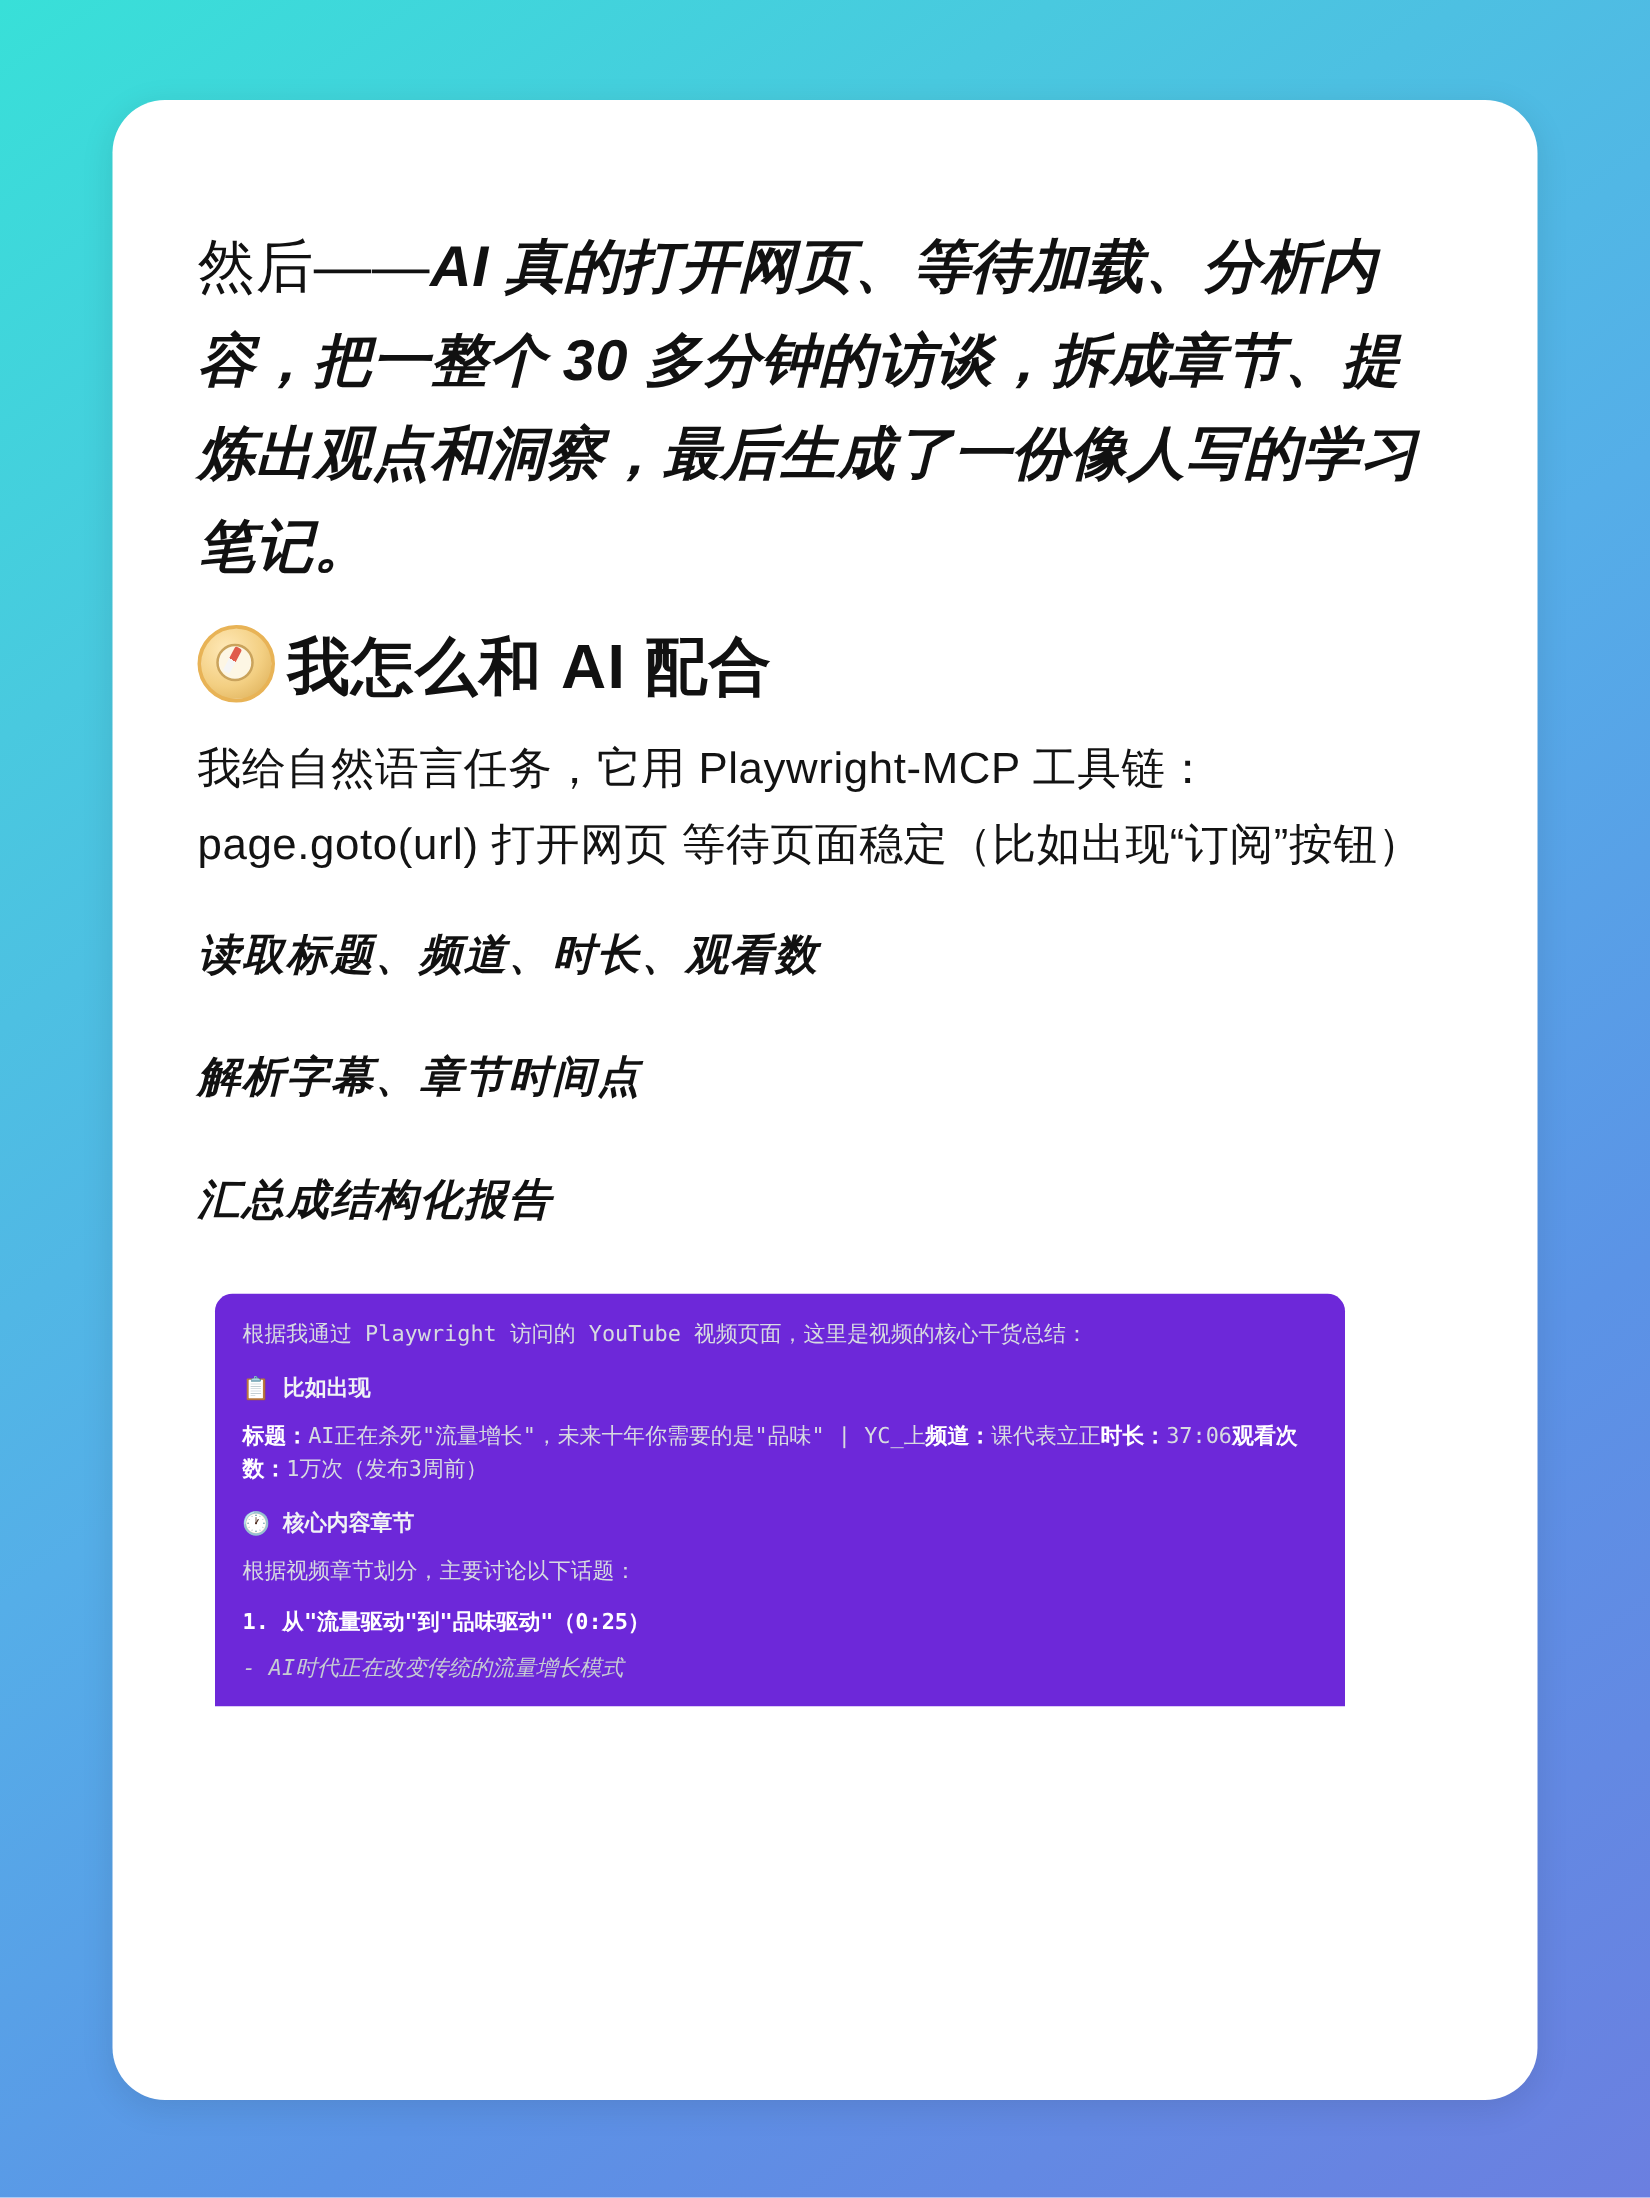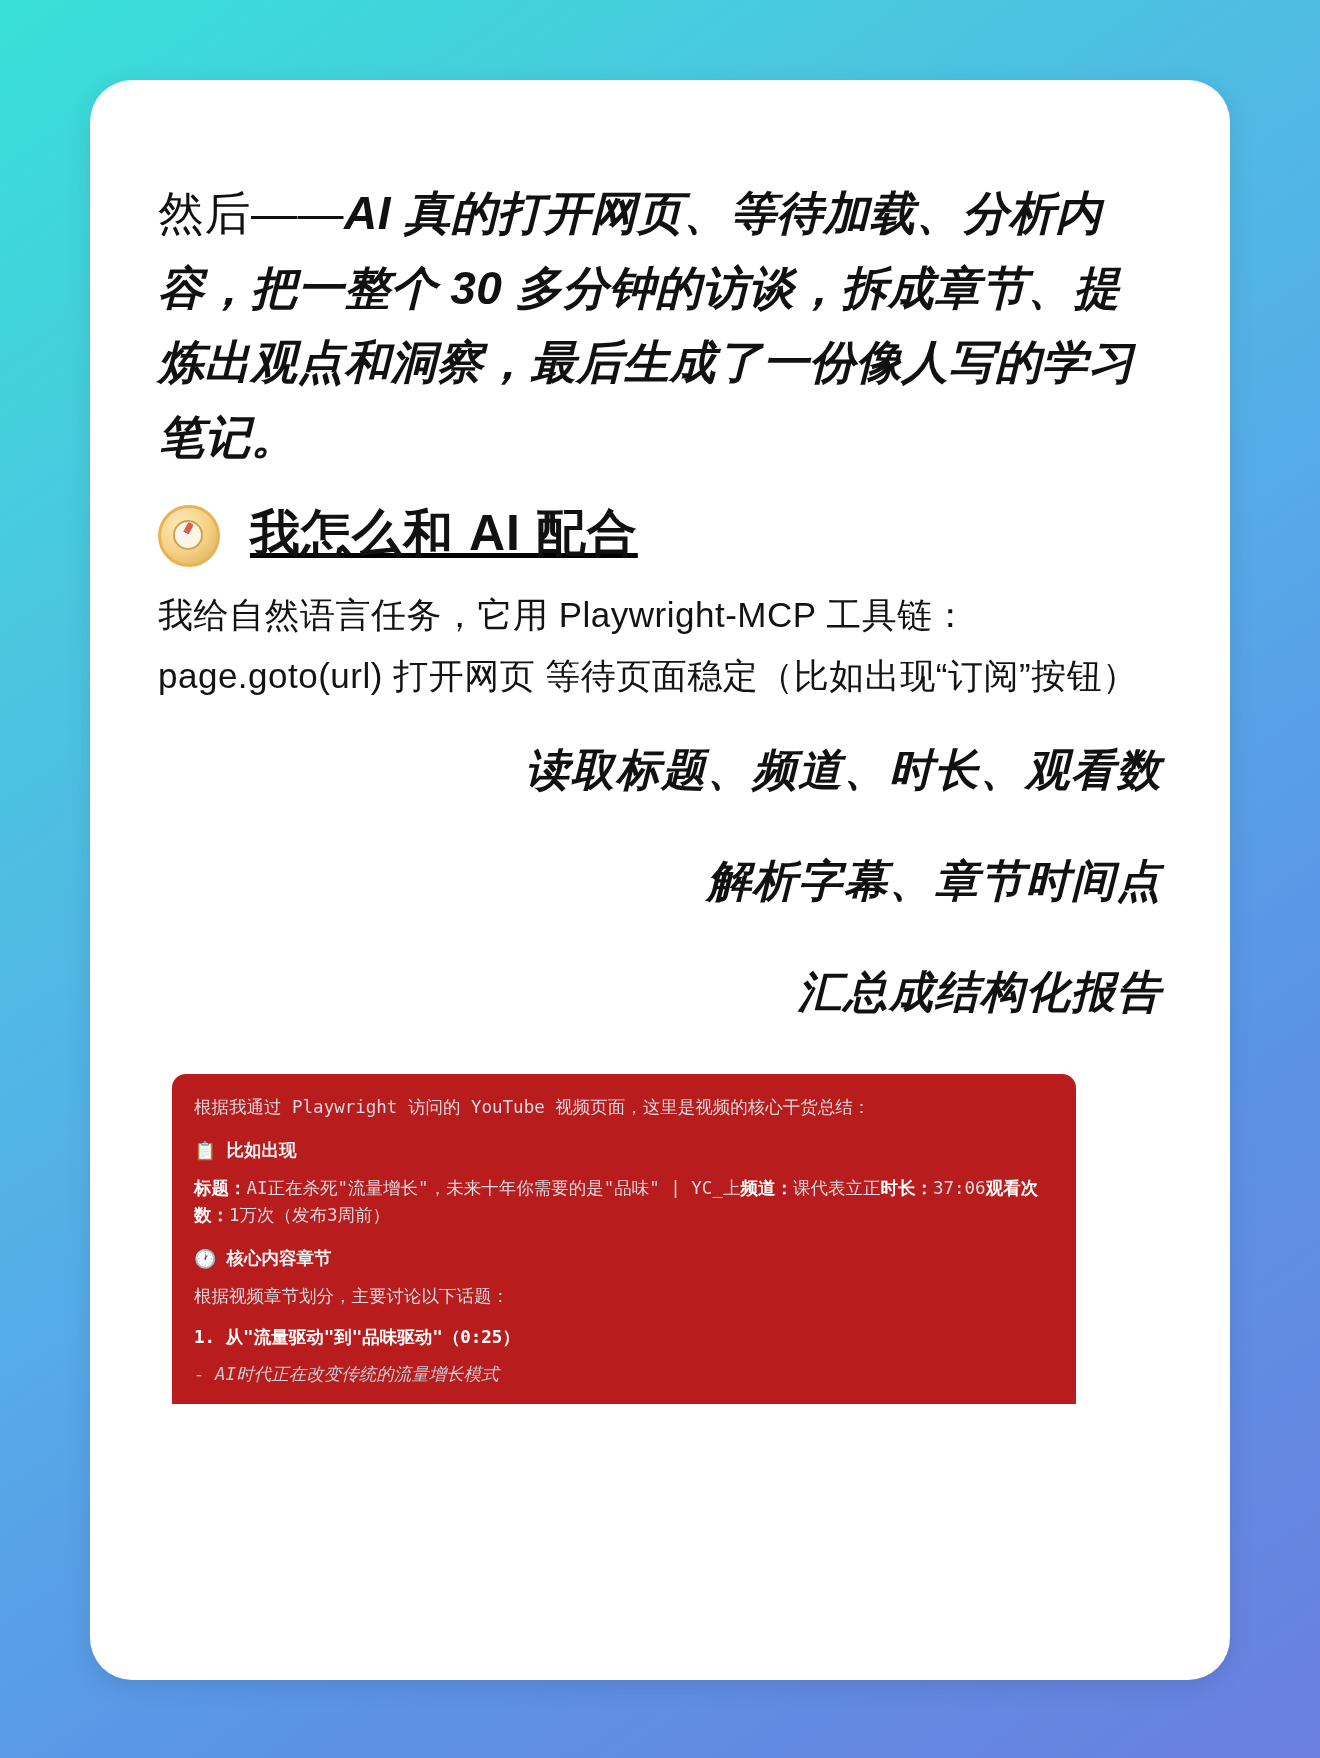--- a/index.html
+++ b/index.html
@@ -37,24 +37,23 @@
     letter-spacing: 0.5px;
     margin: 0 0 10px 0;
   }
   .para-bold .lead {
     font-weight: 500;
     font-style: normal;
   }
 
   .section-head {
     display: flex;
-    align-items: flex-end;
-    gap: 30px;
+    align-items: flex-start;
+    gap: 10px;
     margin: 26px 0 18px 0;
-    text-decoration: underline;
   }
   .compass {
     width: 56px;
     height: 56px;
     border-radius: 50%;
     background: radial-gradient(circle at 35% 30%, #ffe9b8 0%, #f3cf82 55%, #d9a950 100%);
     border: 3px solid #e8b356;
     position: relative;
     flex: 0 0 auto;
   }
@@ -89,32 +88,32 @@
     color: #131313;
     font-weight: 400;
     margin: 0;
     letter-spacing: 0.5px;
   }
 
   .centered-lines {
     margin-top: 34px;
   }
   .cline {
-    text-align: right;
-    font-size: 44px;
+    text-align: left;
+    font-size: 34px;
     font-weight: 700;
     font-style: italic;
     color: #111111;
     letter-spacing: 1.5px;
     margin: 0 0 52px 0;
   }
 
   .terminal {
     margin: 18px 0 0 0;
-    background: #b91c1c;
+    background: #6d28d9;
     border-radius: 14px 14px 0 0;
     padding: 20px 22px 10px 22px;
     color: #d7dbe0;
     font-family: "DejaVu Sans Mono", monospace;
     font-size: 17.5px;
     line-height: 1.55;
     width: 860px;
     margin-left: 14px;
     height: 300px;
     overflow: hidden;

